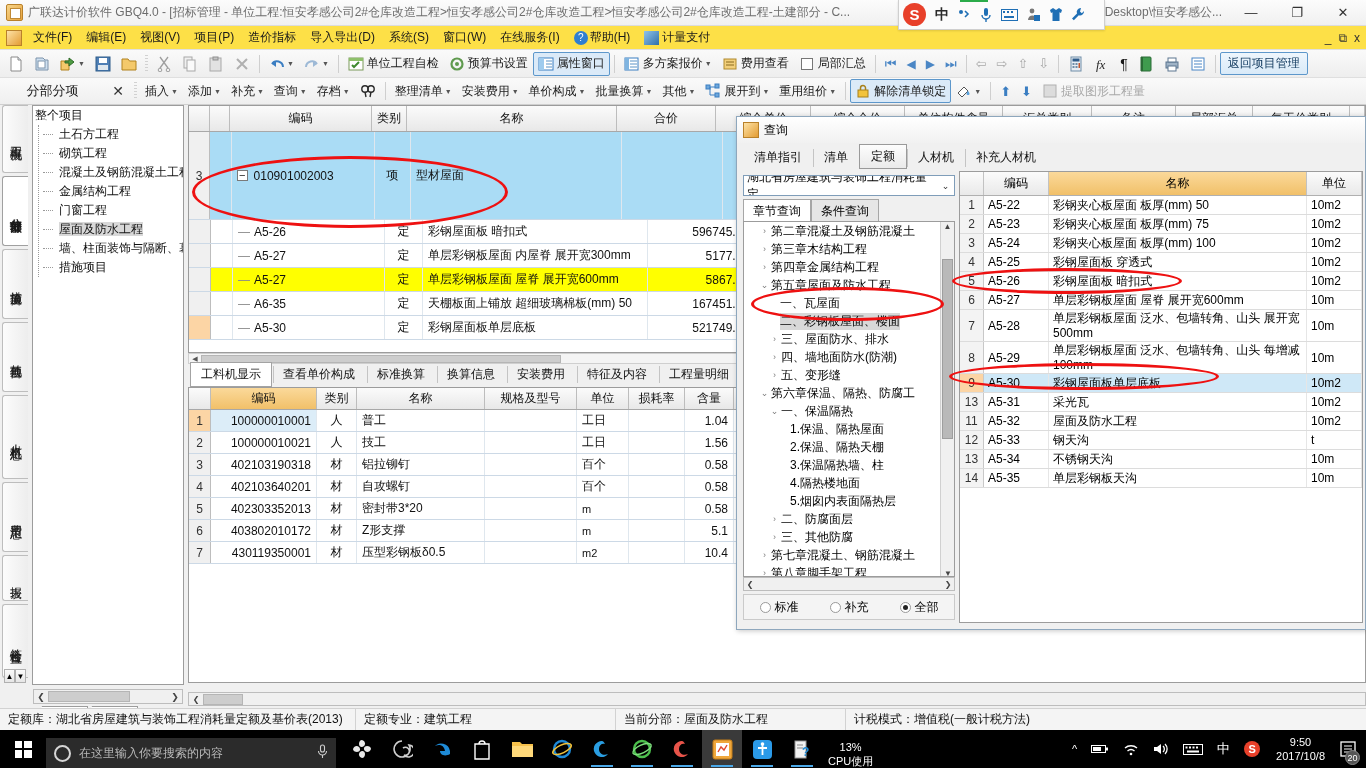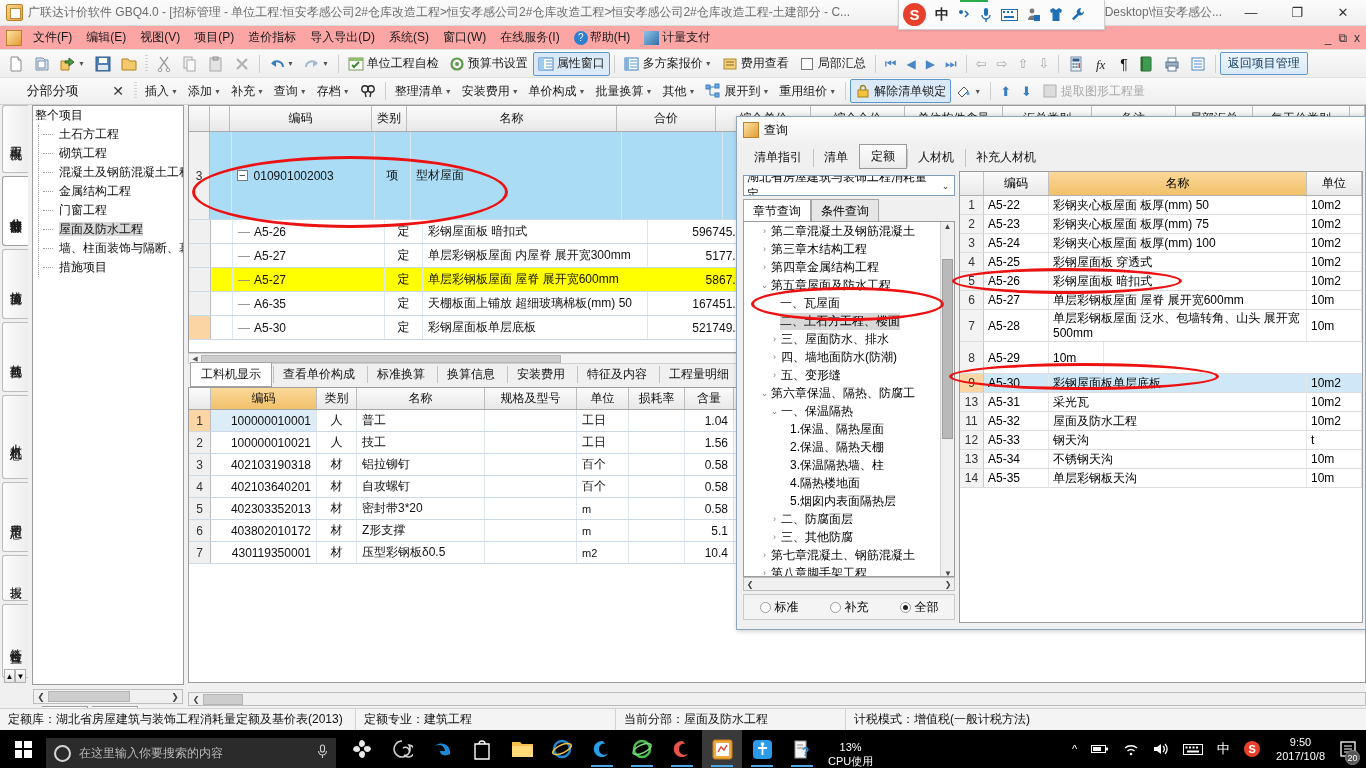--- a/index.html
+++ b/index.html
@@ -21,21 +21,21 @@
   .tb-btn{width:46px;height:26px;display:flex;align-items:center;justify-content:center;color:#333;font-size:13px;}
 
   
   .imebar{position:absolute;left:898px;top:0;width:207px;height:30px;background:#fbfbfb;border:1px solid #cfcfcf;border-top:none;display:flex;align-items:center;padding:0 4px;z-index:40;box-shadow:0 1px 2px rgba(0,0,0,.12);}
   .ime-green{position:absolute;left:960px;top:-3px;width:28px;height:5px;background:#2bab4a;z-index:41;}
   .ime-s{width:23px;height:23px;border-radius:50%;background:#e8402a;color:#fff;font-weight:bold;font-size:15px;display:flex;align-items:center;justify-content:center;margin-right:5px;}
   .ime-item{margin:0 4px;font-size:14px;color:#2a2a2a;display:flex;align-items:center;}
   .ime-blue{color:#1f6fb5;}
 
   
-  .menubar{position:absolute;left:0;top:26px;width:1366px;height:24px;background:#fca5a5;border-bottom:1px solid #e0e0e0;display:flex;align-items:center;}
+  .menubar{position:absolute;left:0;top:26px;width:1366px;height:24px;background:#fde047;border-bottom:1px solid #e0e0e0;display:flex;align-items:center;}
   .menubar .mico{width:16px;height:16px;margin:0 4px 0 6px;background:linear-gradient(135deg,#fde2a6,#e39c33);border:1px solid #b9812a;flex:none;}
   .mi{padding:2px 7px;font-size:12px;color:#1a1a1a;white-space:nowrap;}
   .menu-right{margin-left:auto;display:flex;align-items:center;padding-right:6px;color:#333;font-size:12px;gap:7px;}
   .help-ic{width:14px;height:14px;border-radius:50%;background:#2f7fd0;color:#fff;font-size:10px;display:flex;align-items:center;justify-content:center;margin-right:2px;}
   .jl-ic{width:15px;height:14px;background:linear-gradient(135deg,#8fc3ea,#2f6fa8);margin-right:3px;}
 
   
   .toolbar1{position:absolute;left:0;top:50px;width:1366px;height:28px;background:linear-gradient(#fafafa,#eeeeee);border-bottom:1px solid #dfdfdf;display:flex;align-items:center;padding-left:3px;}
   .tool{display:flex;align-items:center;padding:1px 4px;height:24px;font-size:12px;color:#1a1a1a;white-space:nowrap;border:1px solid transparent;border-radius:2px;}
   .tool.active{background:#dbeaf8;border:1px solid #5d97cb;border-radius:2px;}
@@ -912,21 +912,21 @@
             <span>第四章金属结构工程</span>
           </div>
         <div class="dtree-row" style="padding-left:12px">
             <span class="chev">⌄</span>
             <span>第五章屋面及防水工程</span>
           </div>
         <div class="dtree-row" style="padding-left:34px">
             <span>一、瓦屋面</span>
           </div>
         <div class="dtree-row" style="padding-left:34px">
-            <span class="dtree-sel">二、土石方工程、楼面</span>
+            <span class="dtree-sel">二、彩钢板屋面、楼面</span>
           </div>
         <div class="dtree-row" style="padding-left:22px">
             <span class="chev">›</span>
             <span>三、屋面防水、排水</span>
           </div>
         <div class="dtree-row" style="padding-left:22px">
             <span class="chev">›</span>
             <span>四、墙地面防水(防潮)</span>
           </div>
         <div class="dtree-row" style="padding-left:22px">
@@ -1042,20 +1042,21 @@
         </div>
       <div class="dgr" style="height:32px">
           <div class="c idx" style="width:24px">7</div>
           <div class="c" style="width:65px">A5-28</div>
           <div class="c" style="width:258px;white-space:normal;line-height:15px;">单层彩钢板屋面 泛水、包墙转角、山头 展开宽500mm</div>
           <div class="c" style="width:55px">10m</div>
         </div>
       <div class="dgr" style="height:32px">
           <div class="c idx" style="width:24px">8</div>
           <div class="c" style="width:65px">A5-29</div>
+          <div class="c" style="width:258px;white-space:normal;line-height:15px;">单层彩钢板屋面 泛水、包墙转角、山头 每增减100mm</div>
           <div class="c" style="width:55px">10m</div>
         </div>
       <div class="dgr sel" style="height:19px">
           <div class="c idx" style="width:24px">9</div>
           <div class="c" style="width:65px">A5-30</div>
           <div class="c" style="width:258px">彩钢屋面板单层底板</div>
           <div class="c" style="width:55px">10m2</div>
         </div>
       <div class="dgr" style="height:19px">
           <div class="c idx" style="width:24px">13</div>

